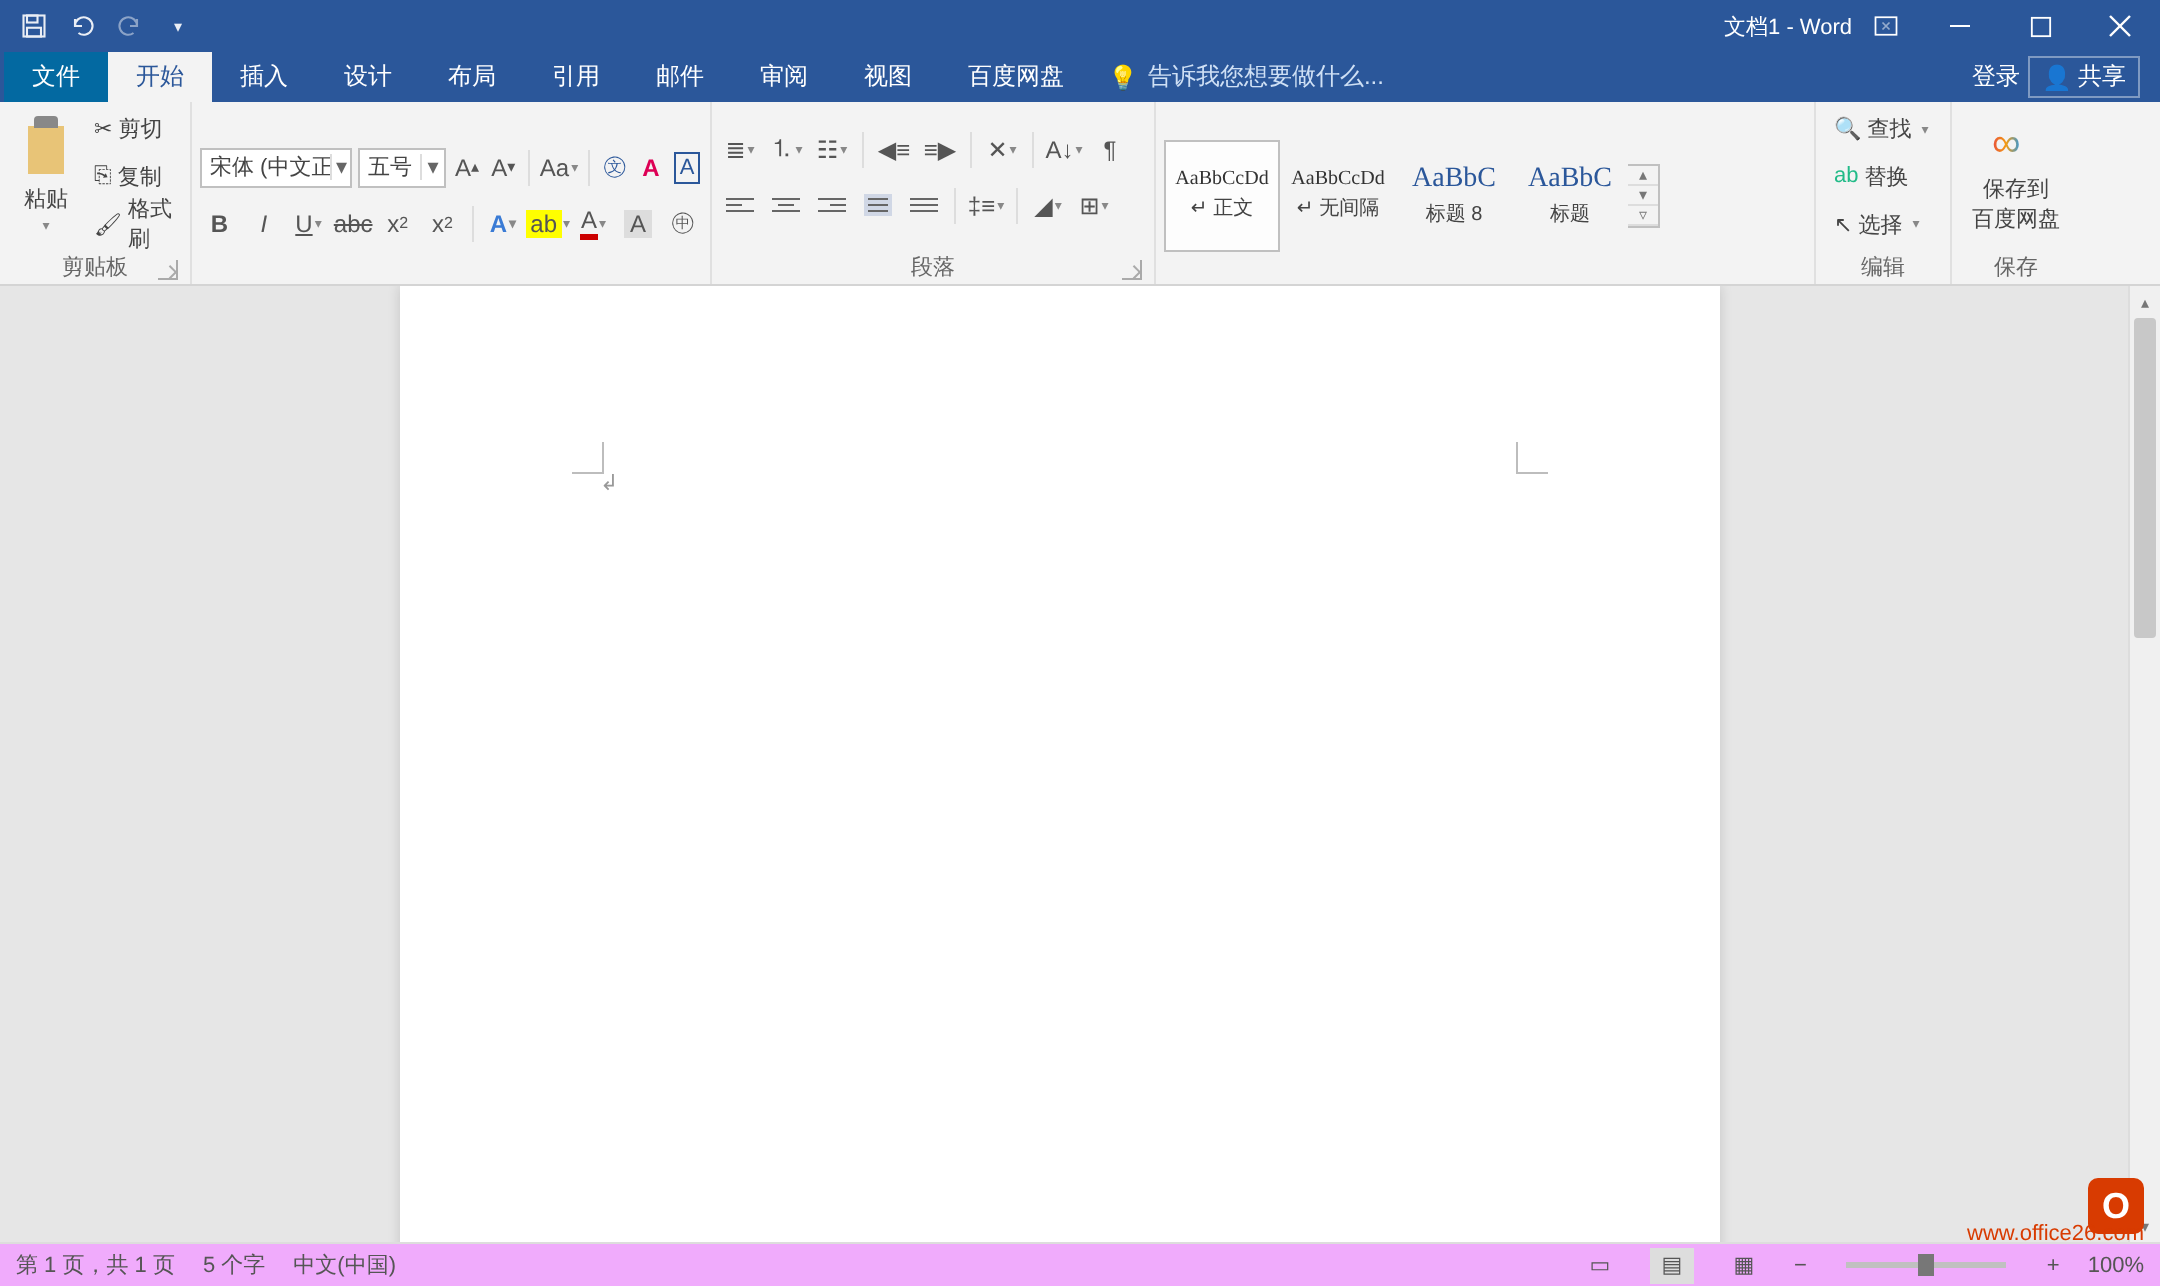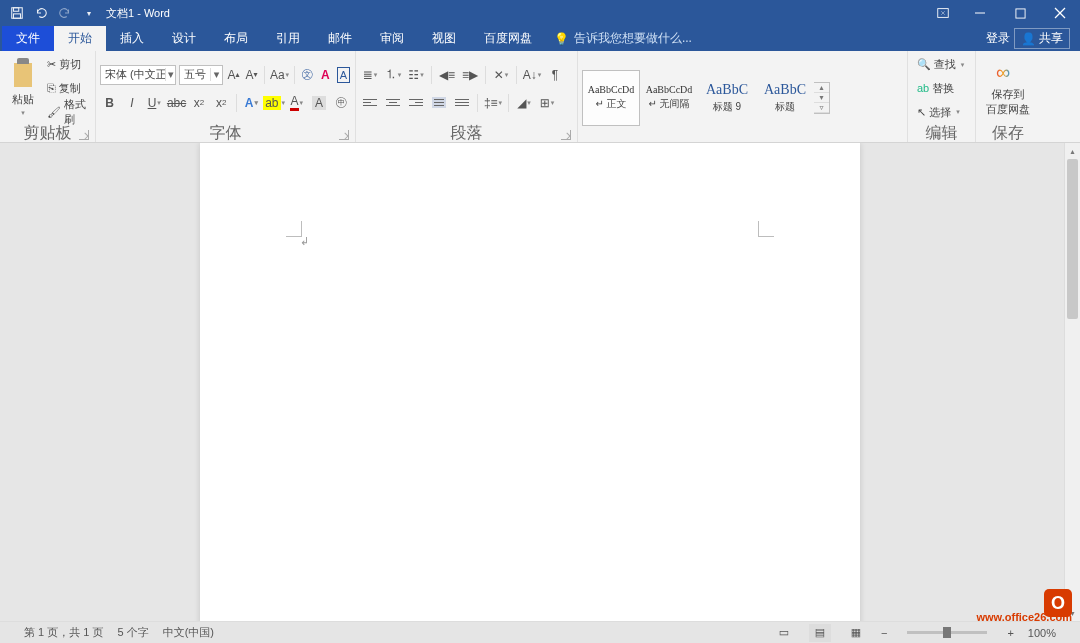--- a/index.html
+++ b/index.html
@@ -1,36 +1,36 @@
 <!DOCTYPE html>
 <html><head>
 <meta charset="utf-8">
 <style>
 * { margin:0; padding:0; box-sizing:border-box; font-family:"Microsoft YaHei","Segoe UI",Arial,sans-serif; }
 body { width:1080px; height:643px; background:#fff; overflow:hidden; position:relative; }
 .titlebar { background:#2b579a; height:26px; display:flex; align-items:center; color:#fff; font-size:11px; }
 .qat { display:flex; align-items:center; gap:2px; padding:0 6px; }
 .qat-btn { width:22px; height:22px; display:flex; align-items:center; justify-content:center; color:#fff; opacity:.9; }
 .qat-btn.dis { opacity:.45; }
-.title-center { flex:1; text-align:left; }
+.title-center { flex:1; text-align:right; }
 .winctrls { display:flex; }
 .winbtn { width:40px; height:26px; display:flex; align-items:center; justify-content:center; color:#fff; }
 .winbtn svg,.qat-btn svg{stroke:#fff;}
 .ico-box{width:34px;height:26px;display:flex;align-items:center;justify-content:center;}
 .menubar { background:#2b579a; height:25px; display:flex; align-items:center; padding-left:2px; }
 .menu-tab { color:#fff; font-size:12px; padding:0 14px; height:25px; display:flex; align-items:center; }
-.menu-tab.file { background:#1d4ed8;}
+.menu-tab.file { background:#0369a1;}
 .menu-tab.active { background:#f3f3f3; color:#2b579a; }
 .tellme { display:flex; align-items:center; color:#cfe0f5; font-size:12px; gap:5px; margin-left:8px;}
 .menu-right{margin-left:auto;display:flex;align-items:center;gap:4px;padding-right:10px;}
 .menu-right span{color:#fff;font-size:12px;}
 .ribbon { background:#f3f3f3; height:92px; display:flex; border-bottom:1px solid #d4d4d4; position:relative;}
 .group { border-right:1px solid #e0e0e0; display:flex; flex-direction:column; padding:2px 4px 0; }
 .group-body { flex:1; display:flex; }
-.group-label { text-align:right; font-size:16px; color:#666; height:18px; display:flex; align-items:center; justify-content:center; position:relative;}
+.group-label { text-align:right; font-size:11px; color:#666; height:18px; display:flex; align-items:center; justify-content:center; position:relative;}
 .dlaunch { position:absolute; right:2px; bottom:2px; width:10px; height:10px; border:1px solid #aaa; border-top:none; border-left:none; }
 .dlaunch::after{content:"";position:absolute;right:-1px;bottom:-1px;width:4px;height:4px;border-right:1px solid #aaa;border-bottom:1px solid #aaa;transform:rotate(-45deg) translateY(-2px);}
 .vcol { display:flex; flex-direction:column; justify-content:space-around; padding:0 2px;}
 .bigbtn { display:flex; flex-direction:column; align-items:center; justify-content:center; padding:0 6px; font-size:11px; color:#444; gap:2px;}
 .smbtn { font-size:11px; color:#444; display:flex; align-items:center; gap:3px; height:22px; padding:0 3px;}
 .combo { display:flex; align-items:center; border:1px solid #c0c0c0; background:#fff; height:20px; font-size:11px; color:#444;}
 .combo .val{padding:0 4px;white-space:nowrap;overflow:hidden;}
 .combo .ar{width:12px;text-align:center;color:#666;border-left:1px solid #ddd;}
 .toolrow { display:flex; align-items:center; gap:3px; height:24px;}
 .tbtn { width:20px; height:20px; display:flex; align-items:center; justify-content:center; color:#555; font-size:12px; position:relative;}
@@ -48,29 +48,29 @@
 .doc-area { position:absolute; top:143px; left:0; right:16px; bottom:0; background:#e6e6e6; overflow:hidden;}
 .page { position:absolute; left:200px; top:0; width:660px; height:880px; background:#fff; box-shadow:0 0 6px rgba(0,0,0,.15);}
 .crop-tl{position:absolute;left:86px;top:78px;width:16px;height:16px;border-left:1px solid #bdbdbd;border-top:1px solid #bdbdbd;transform:rotate(180deg);}
 .crop-tr{position:absolute;right:86px;top:78px;width:16px;height:16px;border-right:1px solid #bdbdbd;border-top:1px solid #bdbdbd;transform:rotate(180deg);}
 .cursor-mark{position:absolute;left:100px;top:92px;font-size:11px;color:#999;}
 .vscroll{position:absolute;top:143px;right:0;bottom:22px;width:16px;background:#f0f0f0;border-left:1px solid #ddd;}
 .vscroll .thumb{position:absolute;top:16px;left:2px;right:2px;height:160px;background:#c8c8c8;border-radius:2px;}
 .vscroll .arup,.vscroll .ardn{position:absolute;left:0;right:0;height:16px;display:flex;align-items:center;justify-content:center;font-size:8px;color:#777;}
 .vscroll .arup{top:0;} .vscroll .ardn{bottom:0;}
 .collapse{position:absolute;right:2px;top:145px;width:12px;height:12px;font-size:10px;color:#777;text-align:center;}
-.statusbar{position:absolute;left:0;right:0;bottom:0;height:22px;background:#e5e5e5;border-top:1px solid #ddd;display:flex;align-items:center;font-size:11px;color:#555;padding:0 24px;gap:14px;}
+.statusbar{position:absolute;left:0;right:0;bottom:0;height:22px;background:#f0abfc;border-top:1px solid #ddd;display:flex;align-items:center;font-size:11px;color:#555;padding:0 8px;gap:14px;}
 .statusbar .spacer{flex:1;}
 .viewbtn{width:22px;height:18px;display:flex;align-items:center;justify-content:center;border:1px solid transparent;}
 .viewbtn.act{background:#ddd;}
 .zoom-slider{width:80px;height:3px;background:#c0c0c0;position:relative;margin:0 6px;}
 .zoom-slider .knob{position:absolute;left:50%;top:-4px;width:8px;height:11px;background:#777;transform:translateX(-50%);}
 .watermark{position:absolute;right:8px;bottom:26px;font-size:20px;font-weight:bold;font-style:italic;color:#2b579a;display:flex;align-items:center;gap:4px;}
 .watermark .o{width:28px;height:28px;background:#d83b01;border-radius:5px;display:flex;align-items:center;justify-content:center;color:#fff;font-size:18px;font-style:normal;}
-.watermark .sub{position:absolute;right:0;top:22px;font-size:11px;color:#d83b01;font-weight:bold;font-style:normal;}
+.watermark .sub{position:absolute;right:0;top:22px;font-size:11px;color:#d83b01;font-weight:normal;font-style:normal;}
 .icon-svg{width:14px;height:14px;}
 .paste-icon{width:26px;height:30px;background:linear-gradient(#e8c477,#e8c477) center/18px 24px no-repeat,linear-gradient(#fff,#fff) center 8px/12px 16px no-repeat;border-radius:2px;position:relative;}
 .paste-icon::before{content:"";position:absolute;top:-2px;left:7px;width:12px;height:6px;background:#888;border-radius:2px 2px 0 0;}
 .baidu-icon{width:24px;height:24px;position:relative;}
 .baidu-icon::before{content:"∞";font-size:20px;background:linear-gradient(90deg,#e74c3c,#f39c12,#3498db);-webkit-background-clip:text;color:transparent;}
 .hl-box{border:1px solid #2b579a;padding:1px 2px;color:#2b579a;font-size:11px;line-height:12px;}
 .align-icon{display:inline-flex;flex-direction:column;gap:2px;width:14px;}
 .align-icon span{height:1px;background:#666;}
 .align-icon.l span:nth-child(2){width:60%;}
 .align-icon.c span:nth-child(2){width:60%;margin:0 auto;}
@@ -219,24 +219,20 @@
           </div>
         <div class="tbtn dd">
             <span style="border-bottom:3px solid #c00;">A</span>
           </div>
         <div class="tbtn">
             <span style="background:#ddd;padding:0 3px;">A</span>
           </div>
         <div class="tbtn">㊥</div>
       </div>
     </div>
-    <div class="group-label">
-        <span>字体</span>
-        <span class="dlaunch"></span>
-      </div>
   </div>
 
   <div class="group" style="width:222px;">
     <div class="group-body" style="flex-direction:column;justify-content:center;gap:4px;">
       <div class="toolrow">
         <div class="tbtn dd">≣</div>
         <div class="tbtn dd">⒈</div>
         <div class="tbtn dd">☷</div>
         <div class="sep"></div>
         <div class="tbtn">◀≡</div>
@@ -302,21 +298,21 @@
         <div class="style-item sel">
             <div class="preview">AaBbCcDd</div>
             <div class="nm">↵ 正文</div>
           </div>
         <div class="style-item">
             <div class="preview">AaBbCcDd</div>
             <div class="nm">↵ 无间隔</div>
           </div>
         <div class="style-item">
             <div class="preview med">AaBbC</div>
-            <div class="nm">标题 9</div>
+            <div class="nm">标题 8</div>
           </div>
         <div class="style-item">
             <div class="preview med">AaBbC</div>
             <div class="nm">标题</div>
           </div>
         <div class="style-more">
             <div>▴</div>
             <div>▾</div>
             <div>▿</div>
           </div>

